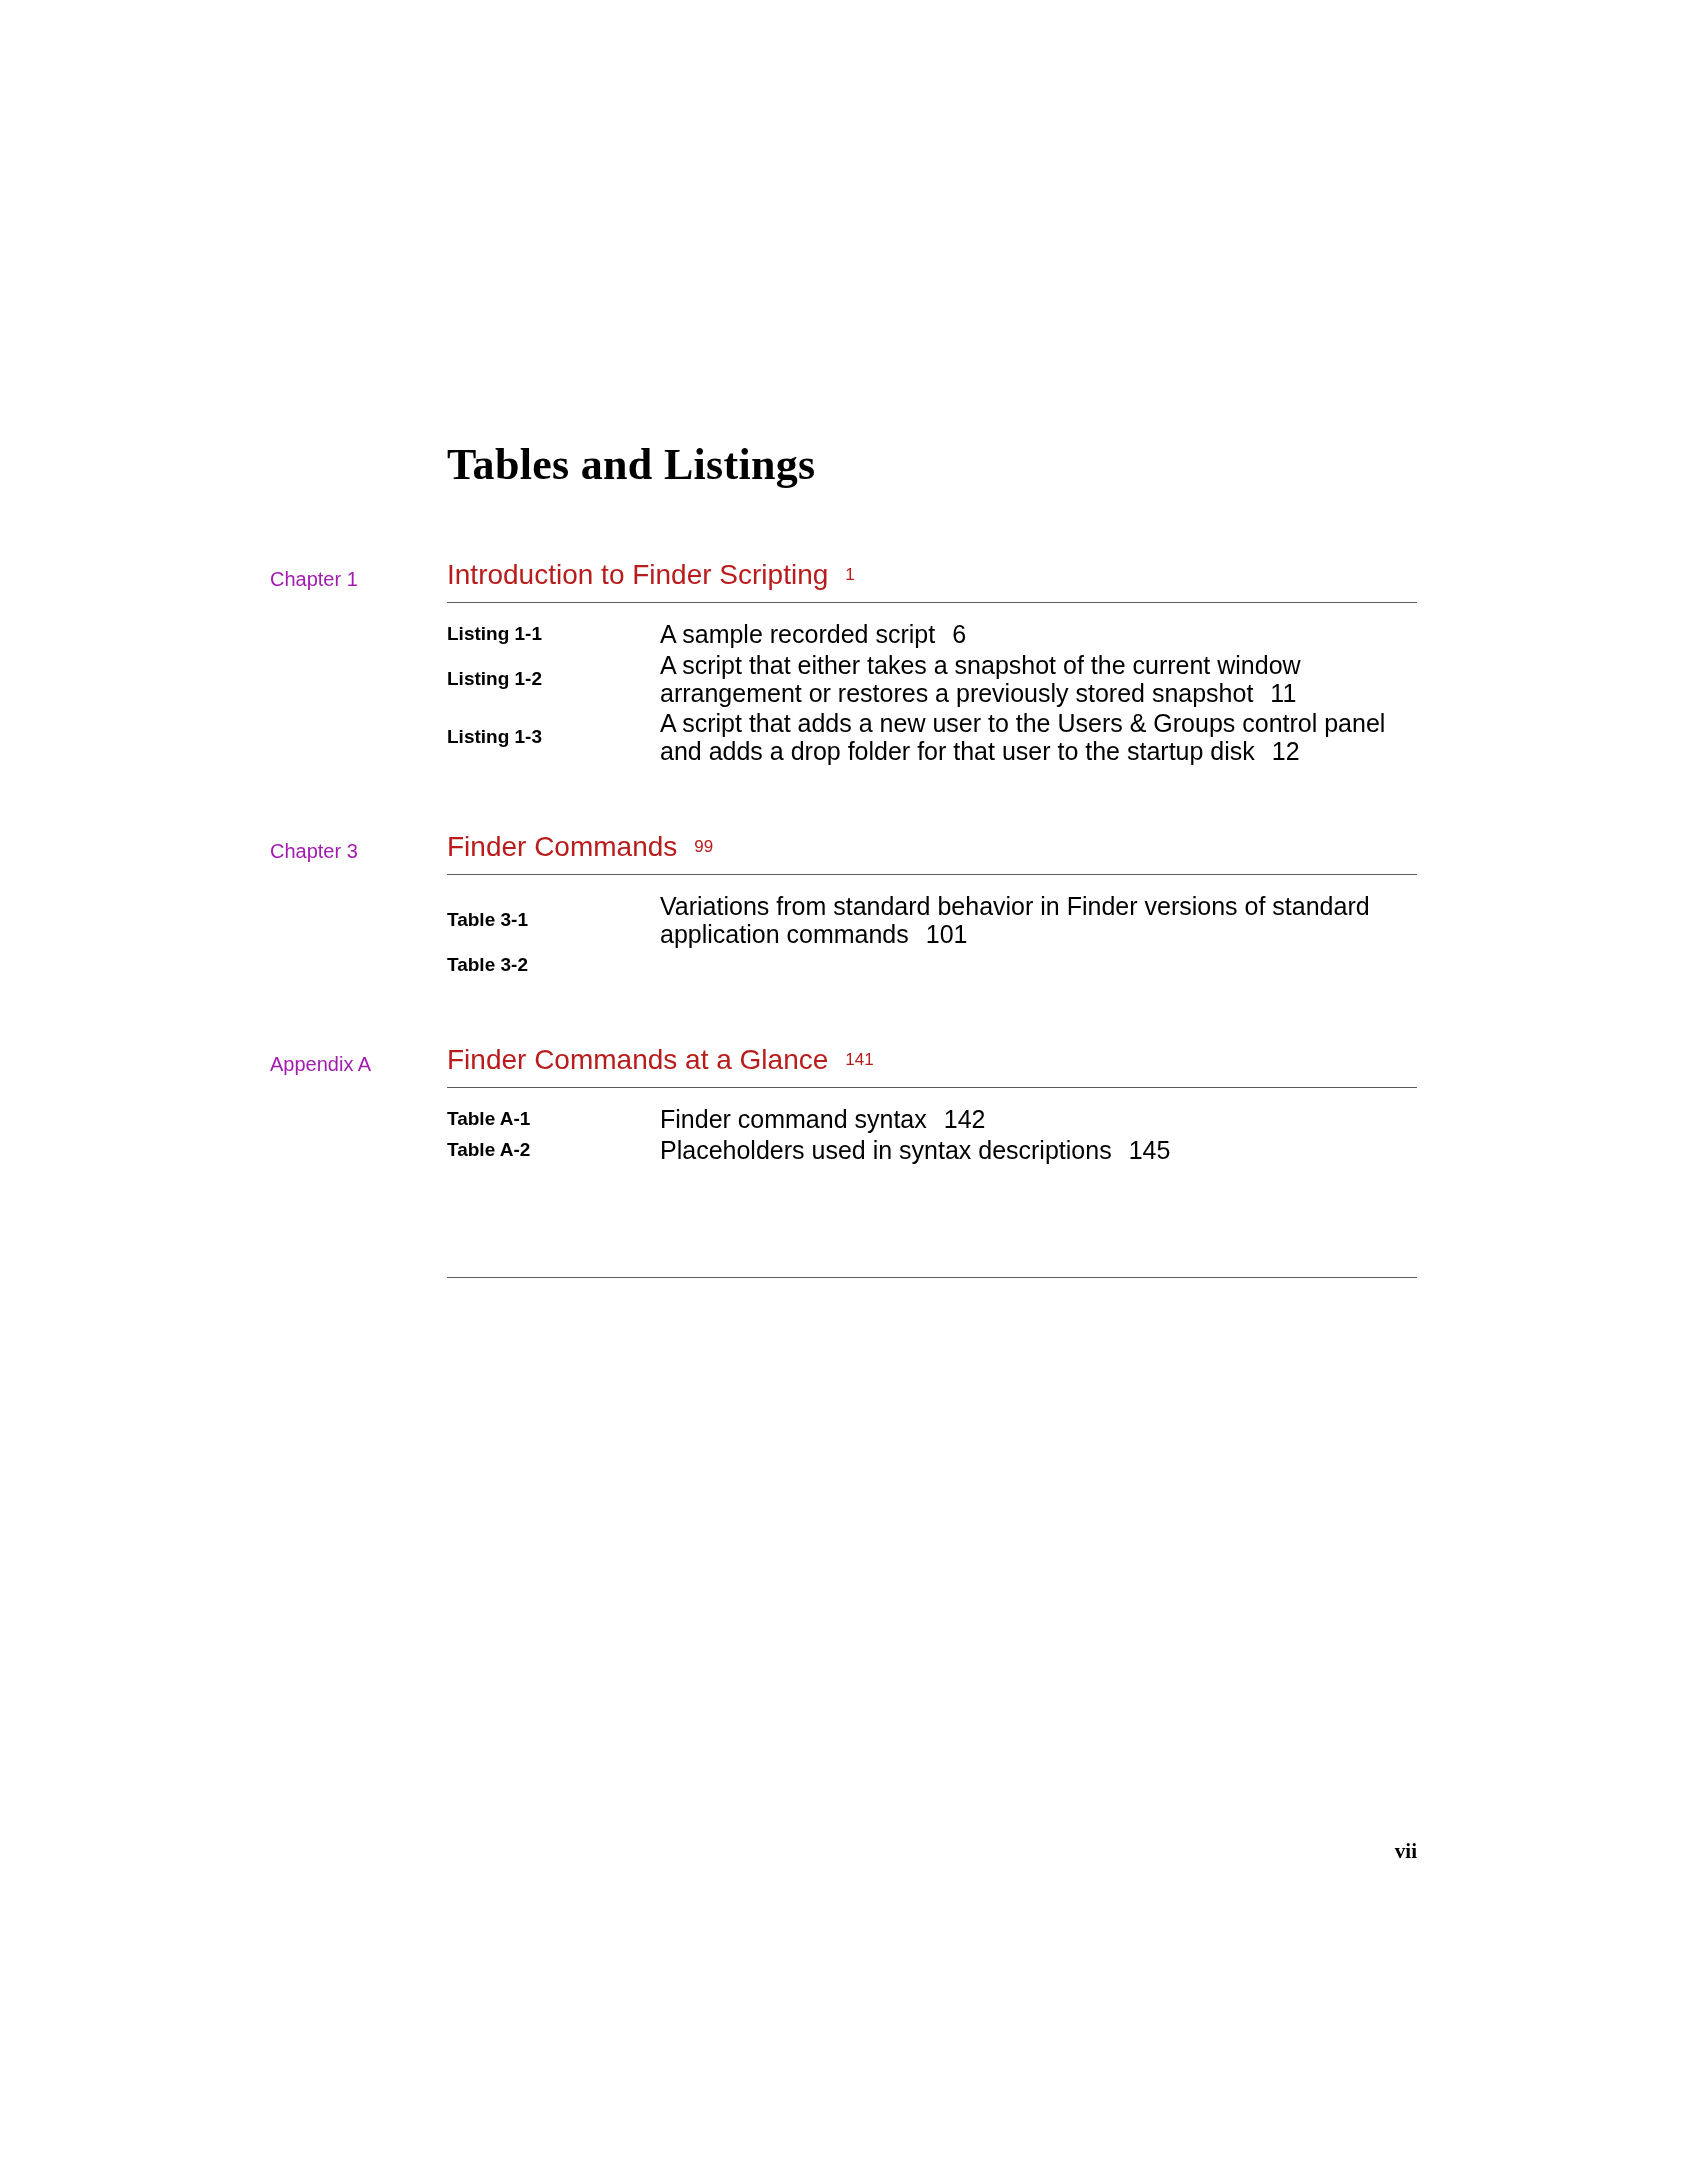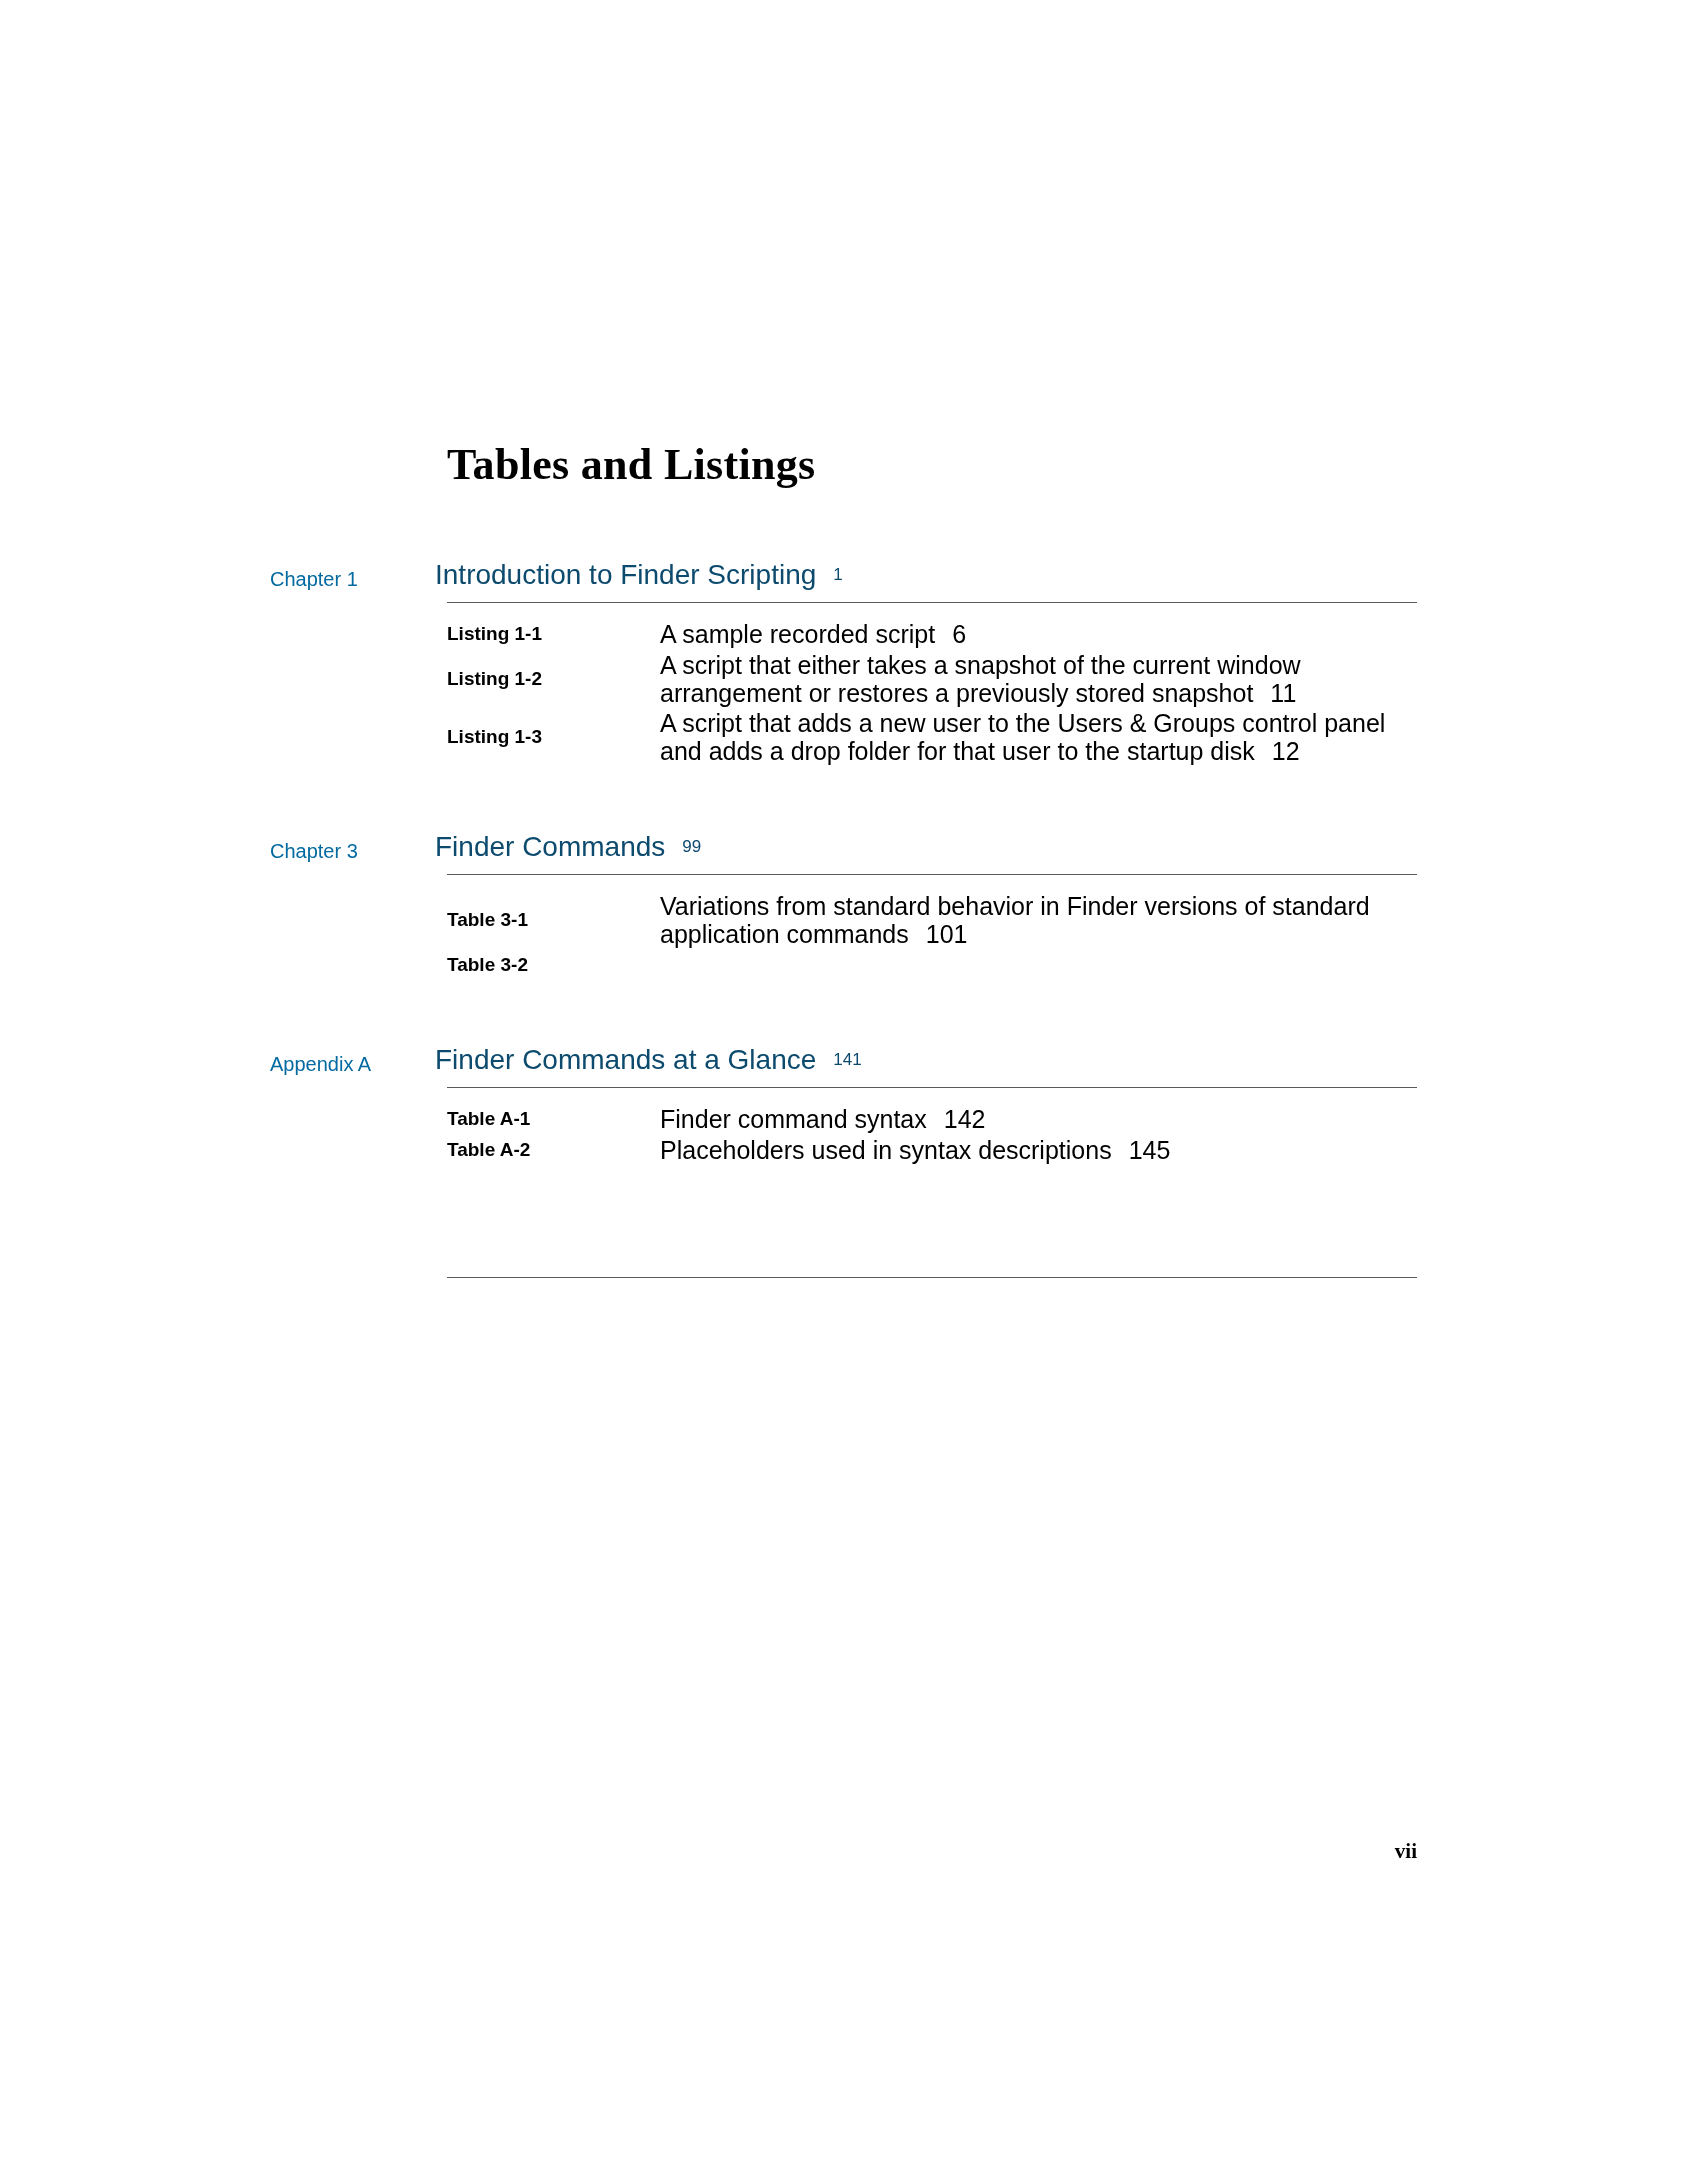--- a/index.html
+++ b/index.html
@@ -41,29 +41,29 @@
   }
   .sec-head {
     position: relative;
     height: 50px;
   }
   .sec-chapter {
     position: absolute;
     left: 0;
     top: 12px;
     font-size: 20px;
-    color: #0369a1;
+    color: #a21caf;
     white-space: nowrap;
   }
   .sec-title {
     position: absolute;
-    left: 165px;
+    left: 177px;
     top: 2.6px;
     font-size: 28px;
-    color: #0c4a6e;
+    color: #b91c1c;
     white-space: nowrap;
   }
   .sec-page {
     font-size: 17px;
     margin-left: 17px;
     position: relative;
     top: -4px;
   }
   .rule {
     position: absolute;

